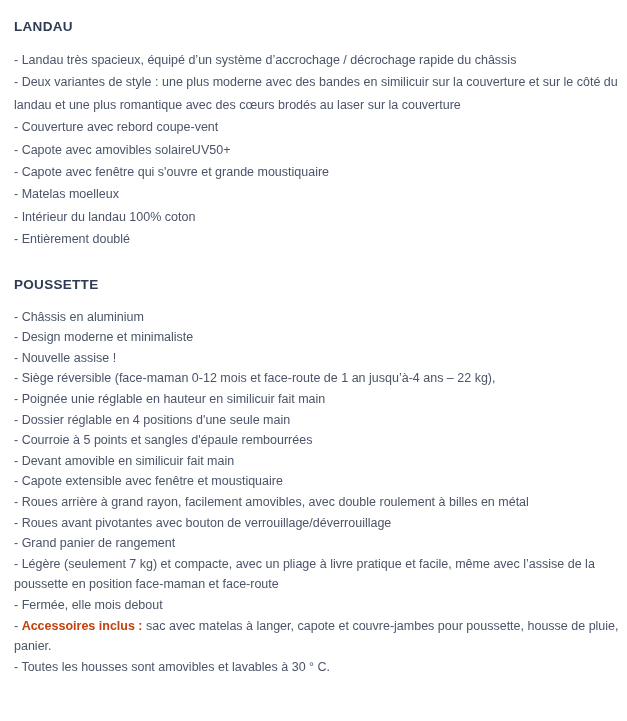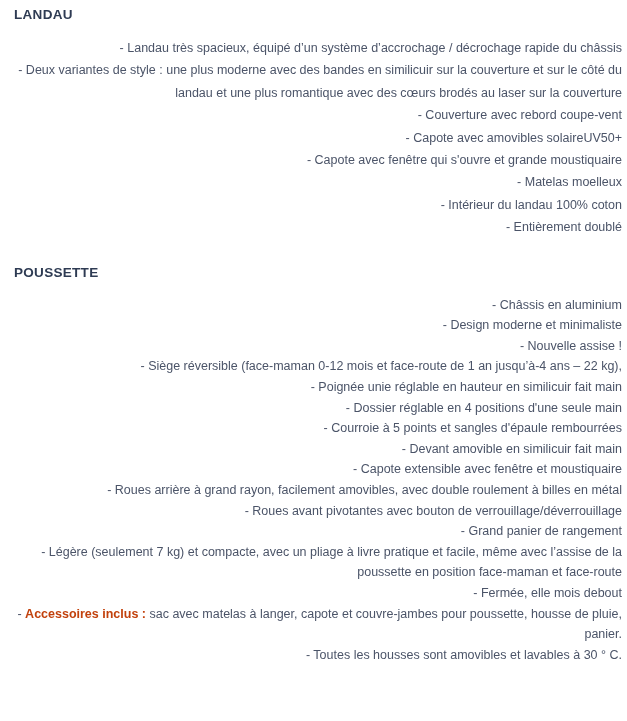--- a/index.html
+++ b/index.html
@@ -17,33 +17,32 @@
   .page {
     padding: 7px 0 0 14px;
     color: #4b5468;
   }
   .section-title {
     font-size: 13.5px;
     font-weight: bold;
     color: #2e3b53;
     letter-spacing: 0.3px;
     line-height: 15px;
-    margin: 0 0 15px 0;
+    margin: 12px 0 15px 0;
   }
   .section + .section {
     margin-top: 26px;
   }
   .list {
     width: 608px;
   }
   .li {
     margin: 0;
     font-size: 12.5px;
     font-weight: normal;
-    text-align: right;
   }
   .sec-landau .li {
     line-height: 22.4px;
   }
   .sec-poussette .li {
     line-height: 20.6px;
   }
   .li strong {
     font-weight: bold;
     color: #c2410c;

